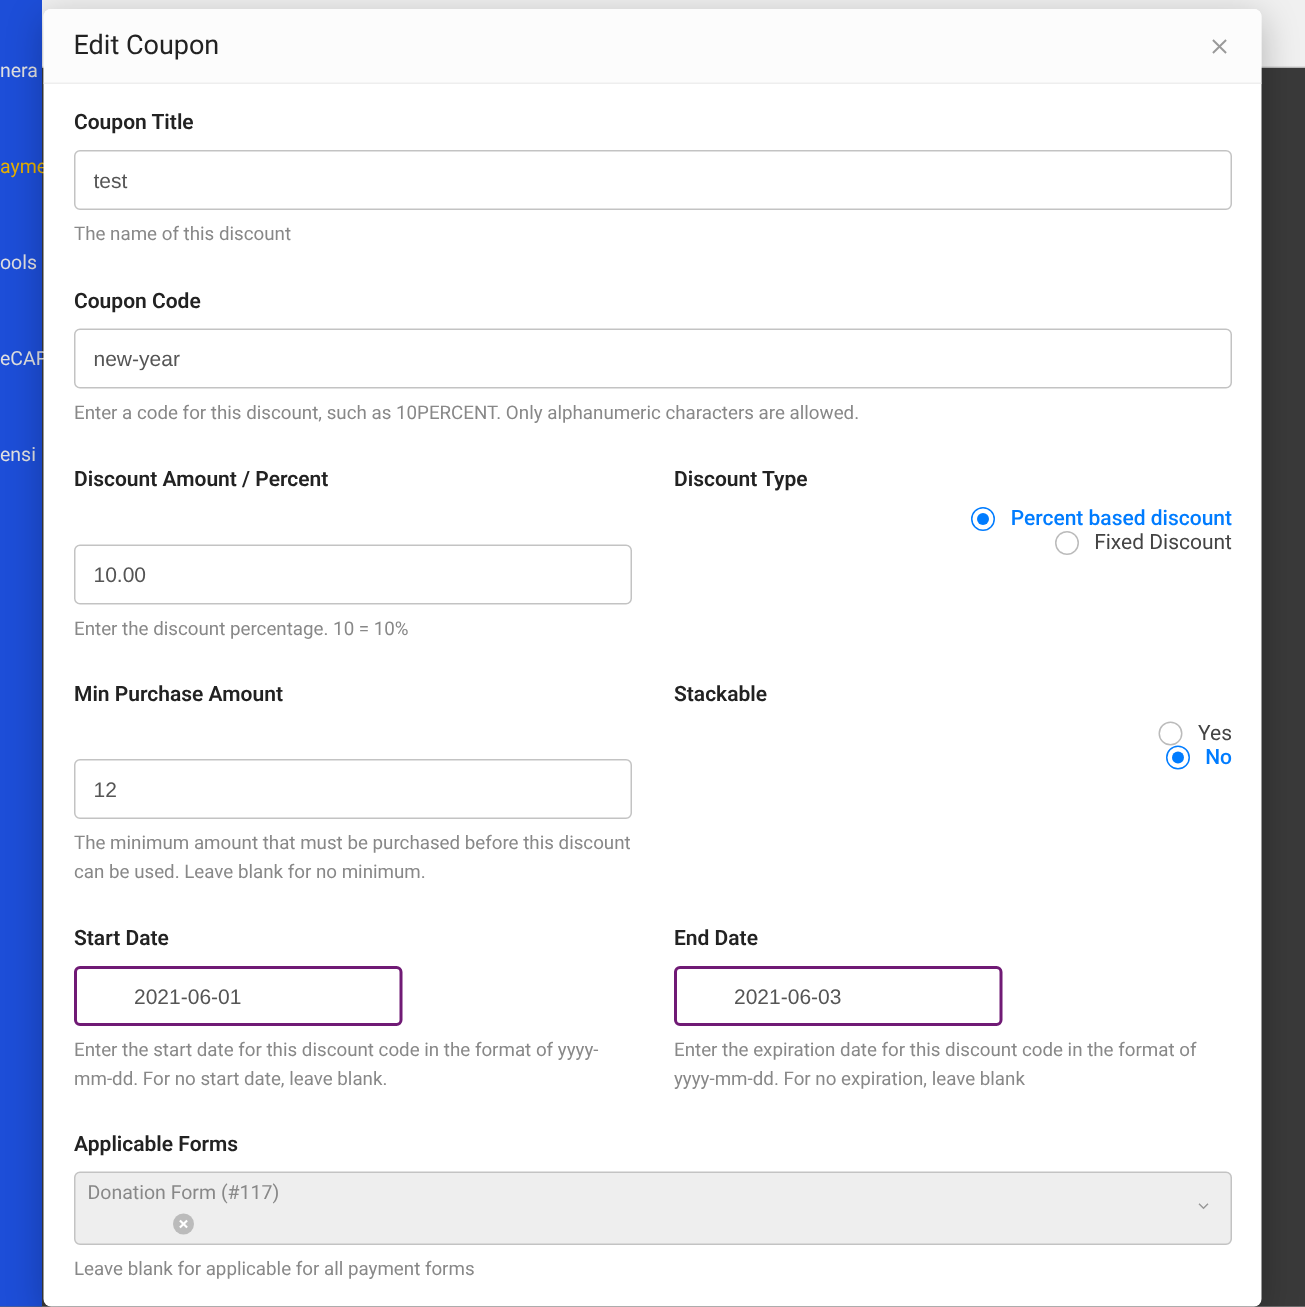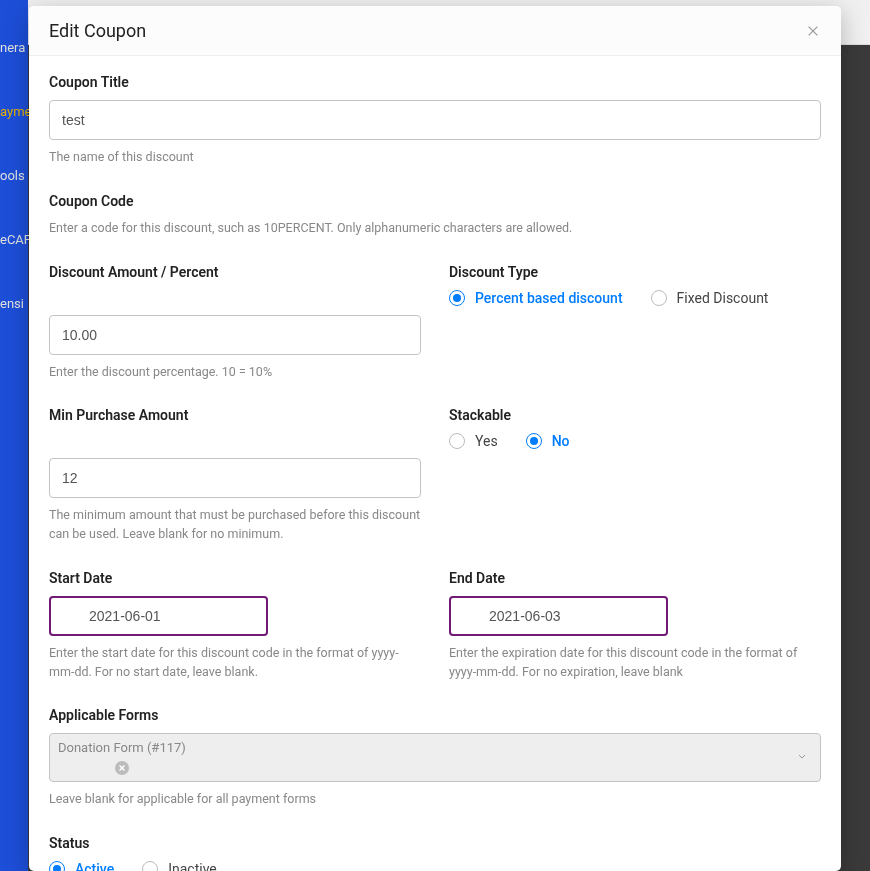--- a/index.html
+++ b/index.html
@@ -161,23 +161,23 @@
     .two-col {
       display: flex;
       gap: 28px;
     }
     .col {
       flex: 1;
     }
     .radio-row {
       display: flex;
       align-items: flex-end;
-      gap: 28px;
       margin-top: 2px;
       margin-bottom: 14px;
+      flex-direction: column;
     }
     .radio-item {
       display: flex;
       align-items: center;
       gap: 10px;
       cursor: pointer;
     }
     .radio-dot {
       width: 16px;
       height: 16px;
@@ -271,20 +271,21 @@
     <div class="modal-body">
 
       <div class="field-group">
         <label class="field-label">Coupon Title</label>
         <input class="text-input" type="text" value="test" style="">
         <div class="help-text full">The name of this discount</div>
       </div>
 
       <div class="field-group">
         <label class="field-label">Coupon Code</label>
+        <input class="text-input" type="text" value="new-year" style="">
         <div class="help-text full">Enter a code for this discount, such as 10PERCENT. Only alphanumeric characters are allowed.</div>
       </div>
 
       <div class="two-col">
         <div class="col field-group">
           <label class="field-label">Discount Amount / Percent</label>
           <input class="text-input half" type="text" value="10.00" style="">
           <div class="help-text">Enter the discount percentage. 10 = 10%</div>
         </div>
         <div class="col field-group">

